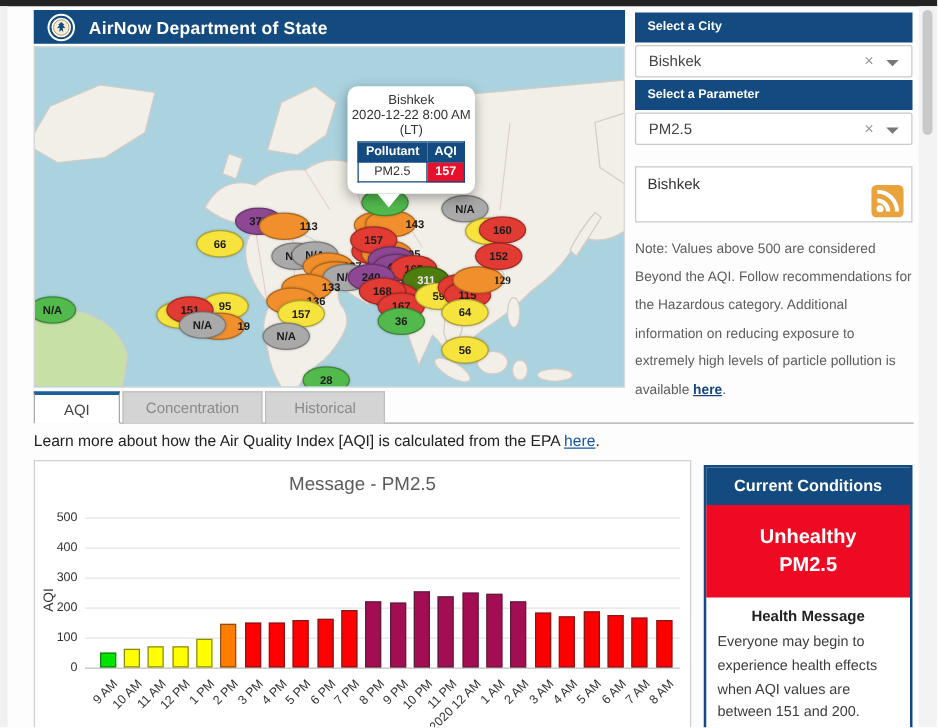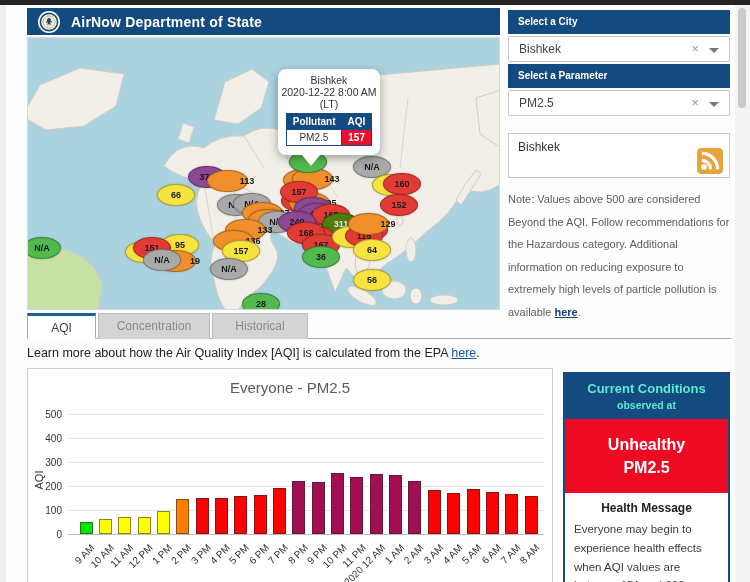--- a/index.html
+++ b/index.html
@@ -62,21 +62,21 @@
   .gridline { position:absolute; height:1px; background:#e4e4e4; left:40px; width:476px; }
   .gridline.zero { background:#bdbdbd; }
   .ytick { position:absolute; width:30px; left:4px; text-align:right; font-size:10px; color:#333; }
   .bar { position:absolute; width:13px; border:1px solid rgba(40,40,40,.55); cursor:pointer; }
   .xlabel { position:absolute; width:0; }
   .xlabel span { position:absolute; right:0; top:0; white-space:nowrap; font-size:10px; color:#333;
                  transform:rotate(-45deg); transform-origin:top right; }
 
   
   .cc-panel { position:absolute; left:563px; top:372px; width:167px; height:240px; background:#fff; border:2px solid #134a7f; }
-  .cc-head { background:#134a7f; color:#5eead4; text-align:center; padding:7px 4px 8px 4px; }
+  .cc-head { background:#134a7f; color:#ffffff; text-align:center; padding:7px 4px 8px 4px; }
   .cc-head .t1 { font-size:13px; font-weight:bold; }
   .cc-head .t2 { font-size:10.5px; font-weight:bold; margin-top:3px; }
   .cc-head .t3 { font-size:12.5px; font-weight:bold; margin-top:3px; }
   .cc-red { background:#ee0a23; color:#fff; text-align:center; padding:14px 4px; }
   .cc-red div { font-size:16px; font-weight:bold; line-height:1.45; }
   .cc-health { padding:8px 9px; }
   .cc-health .ht { text-align:center; font-size:12px; font-weight:bold; color:#222; margin-bottom:5px; }
   .cc-health .hb { font-size:11.5px; color:#3c3c3c; line-height:1.62; }
 
   
@@ -191,22 +191,22 @@
         <div class="marker mk-red" style="left: 284px; top: 166px;">165</div>
         <div class="marker mk-purple" style="left: 250px; top: 173px;">240</div>
         <div class="marker mk-purple" style="left: 292px; top: 180px;">335</div>
         <div class="marker mk-dark" style="left: 294px; top: 175px;">311</div>
         <div class="marker mk-red" style="left: 269px; top: 188px;">177</div>
         <div class="marker mk-red" style="left: 259px; top: 184px;">168</div>
         <div class="marker mk-red" style="left: 274px; top: 196px;">167</div>
         <div class="marker mk-green" style="left: 274px; top: 208px;">36</div>
         <div class="marker mk-yellow" style="left: 304px; top: 188px;">59</div>
         <div class="marker mk-red" style="left: 322px; top: 181px;">173</div>
-        <div class="marker mk-red" style="left: 317px; top: 187px;">115</div>
-        <div class="marker mk-orange" style="left: 320px; top: 175px;">129</div>
+        <div class="marker mk-red" style="left: 327px; top: 187px;">115</div>
+        <div class="marker mk-orange" style="left: 334px; top: 175px; font-family: Liberation Serif, serif;">129</div>
         <div class="marker mk-yellow" style="left: 325px; top: 201px;">64</div>
         <div class="marker mk-yellow" style="left: 344px; top: 136px;">89</div>
         <div class="marker mk-red" style="left: 355px; top: 135px;">160</div>
         <div class="marker mk-red" style="left: 352px; top: 156px;">152</div>
         <div class="marker mk-yellow" style="left: 325px; top: 231px;">56</div>
         <div class="marker mk-green" style="left: 261px; top: 113px;"></div>
       </div>
 
     <div class="popup">
       <div class="l1">Bishkek</div>
@@ -229,21 +229,21 @@
   </div>
 
   <div class="tabbar-line"></div>
   <div class="tab tab1 active">AQI</div>
   <div class="tab tab2 inactive">Concentration</div>
   <div class="tab tab3 inactive">Historical</div>
 
   <div class="learn"><span>Learn more about how the Air Quality Index [AQI] is calculated from the EPA </span><a>here</a><span>.</span></div>
 
   <div class="chart-panel">
-    <div class="chart-title">Everyone - PM2.5</div>
+    <div class="chart-title">Message - PM2.5</div>
     <div class="chart-yaxis-label">AQI</div>
     <div>
         <div class="gridline zero" style="top: 165px;"></div>
         <div class="ytick" style="top: 160px;">0</div>
         <div class="gridline" style="top: 141px;"></div>
         <div class="ytick" style="top: 136px;">100</div>
         <div class="gridline" style="top: 117px;"></div>
         <div class="ytick" style="top: 112px;">200</div>
         <div class="gridline" style="top: 93px;"></div>
         <div class="ytick" style="top: 88px;">300</div>
@@ -346,21 +346,20 @@
         <div class="bar" style="left: 496.55px; top: 127.32px; height: 37.68px; background: rgb(255, 0, 0);"></div>
         <div class="xlabel" style="left: 506.05px; top: 173px;">
           <span>8 AM</span>
         </div>
       </div>
   </div>
 
   <div class="cc-panel">
     <div class="cc-head">
       <div class="t1">Current Conditions</div>
-      <div class="t2">observed at</div>
     </div>
     <div class="cc-red">
       <div>Unhealthy</div>
       <div>PM2.5</div>
     </div>
     <div class="cc-health">
       <div class="ht">Health Message</div>
       <div class="hb">Everyone may begin to experience health effects when AQI values are between 151 and 200. Members of sensitive groups may experience more serious health effects.</div>
     </div>
   </div>

